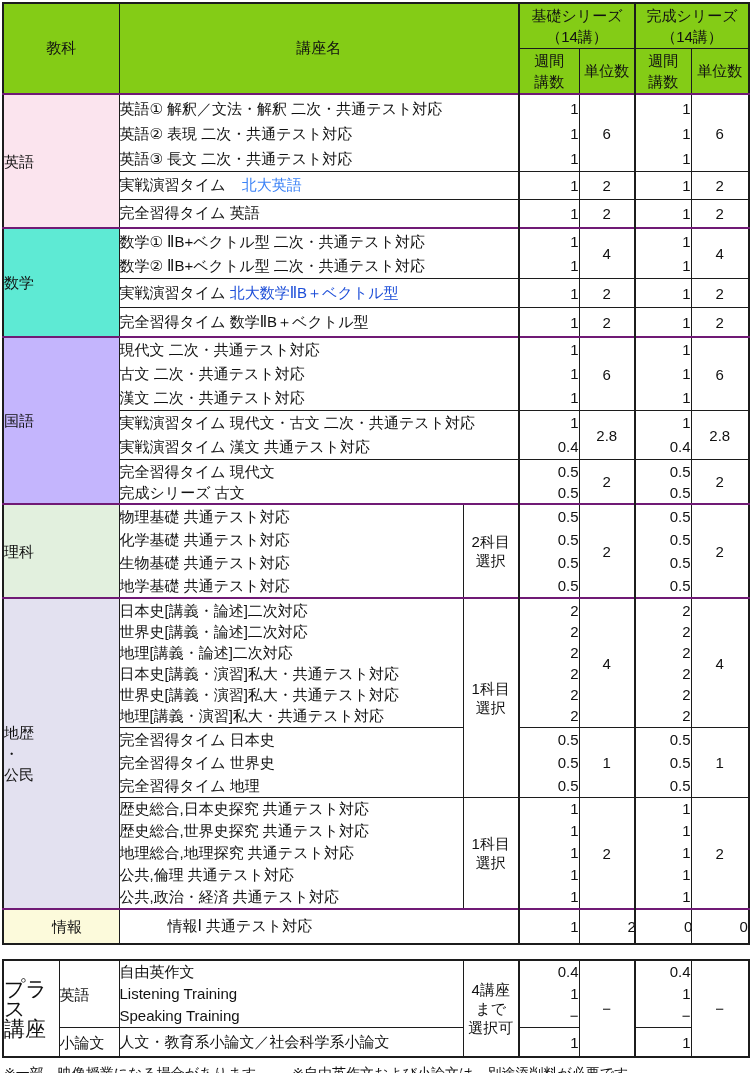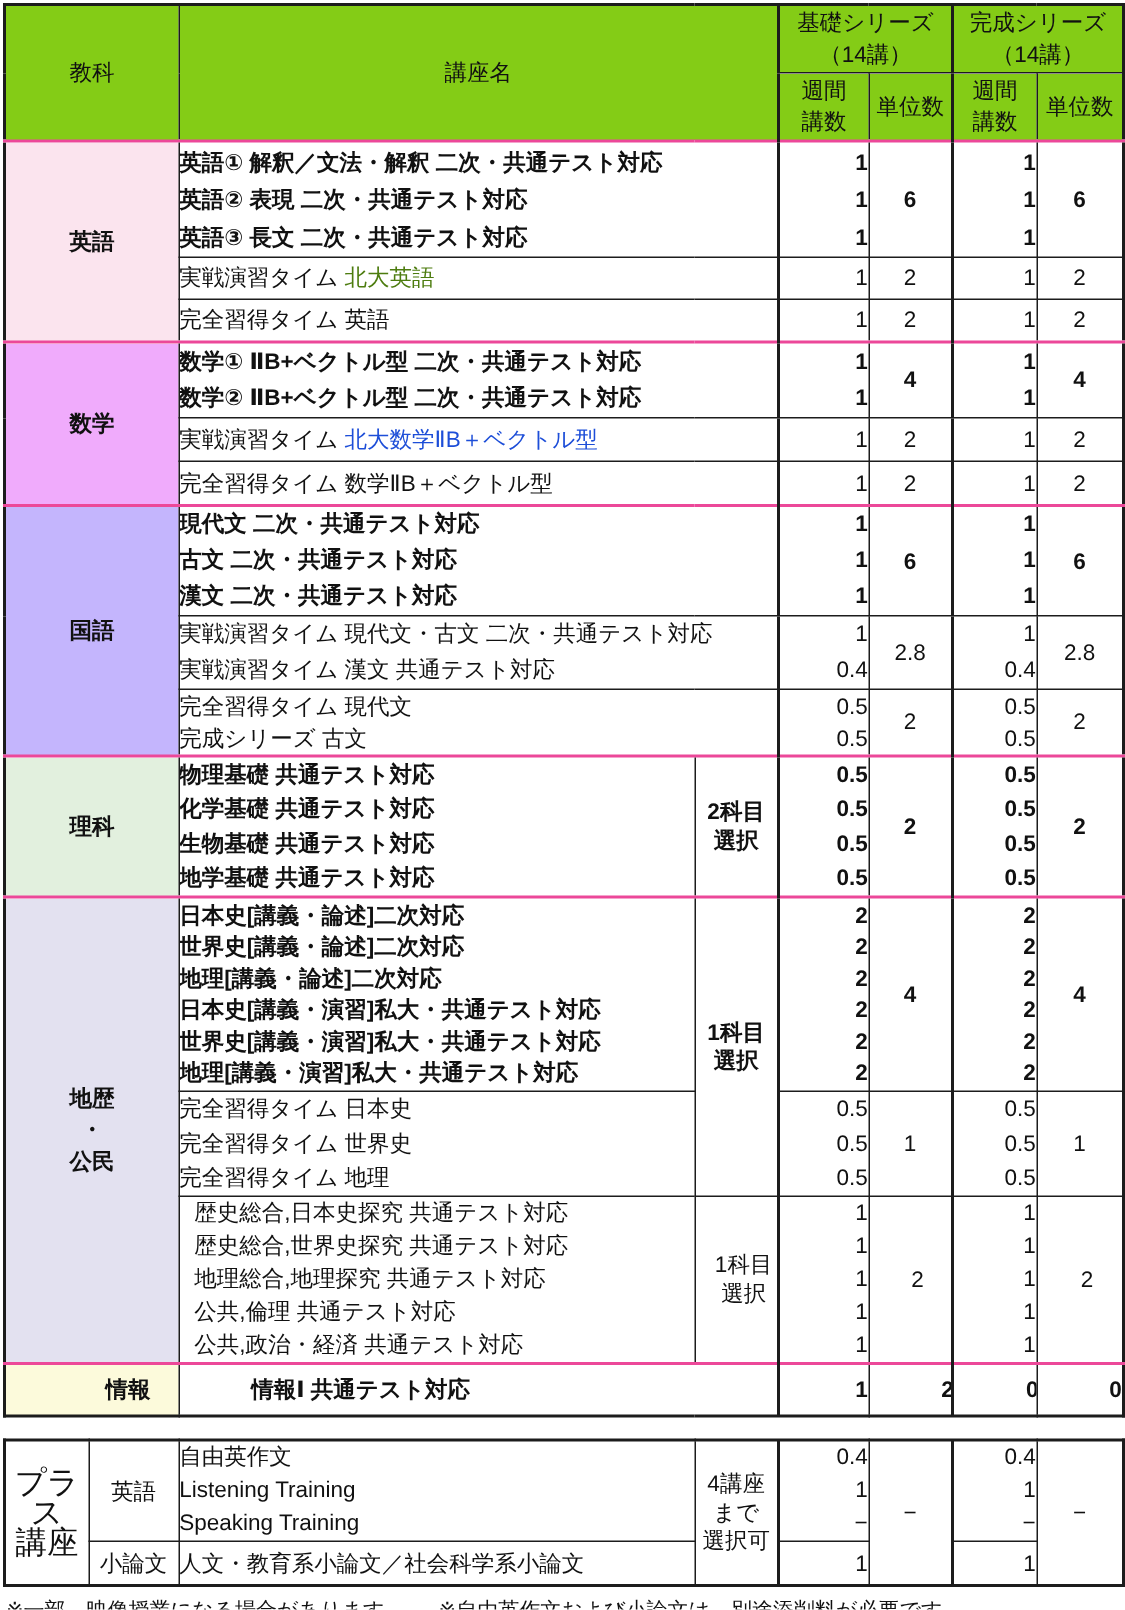--- a/index.html
+++ b/index.html
@@ -18,37 +18,37 @@
   .tbl.main{margin-top:2px;}
   .tbl.plus{margin-top:14px;}
   .tbl th,.tbl td{
     border:1px solid #1c1c1c;
     padding:0;
     vertical-align:middle;
     font-size:15px;
     overflow:hidden;
   }
   .tbl{border:2px solid #1c1c1c;}
-  tr.sec > td{border-top:2px solid #ec4899;font-weight:bold;}
+  tr.sec > td{border-top:2px solid #701a75;}
   .bl2{border-left:2px solid #1c1c1c !important;}
   th{font-weight:normal;text-align:center;background:#84cc16;}
   .pre{white-space:pre-line;}
   .hdr2{line-height:21px;}
-  .subj{text-align:center;font-size:16px;line-height:21px;}
+  .subj{text-align:left;font-size:16px;line-height:21px;}
   .course{text-align:left;padding-left:5px;padding-right:3px;}
   .num{text-align:right;padding-right:13px;font-size:16px;}
   .unit{text-align:center;font-size:16px;}
   .note{text-align:center;font-size:14px;line-height:19px;}
   .red{}
   
   tr.h44>th{height:44px;}
   tr.h76>td{height:76px;} tr.h27>td{height:27px;} tr.h28>td{height:28px;}
   tr.h49>td{height:49px;} tr.h71>td{height:71px;} tr.h48>td{height:48px;}
   tr.h43>td{height:43px;} tr.h92>td{height:92px;} tr.h128>td{height:128px;}
-  tr.h69>td{height:69px;} tr.h110>td{height:110px;padding-left:10px;} tr.h33>td{height:33px;padding-left:48px;}
+  tr.h69>td{height:69px;} tr.h110>td{height:110px;} tr.h33>td{height:33px;padding-left:48px;}
   tr.h66>td{height:66px;}
   
   tr.lh25 .lh{line-height:25px;} tr.lh24 .lh{line-height:24px;}
   tr.lh23 .lh{line-height:23px;} tr.lh22 .lh{line-height:22px;}
   tr.lh21 .lh{line-height:21px;}
   .footer{
     margin:7px 0 0 4px;
     font-size:14px;
     color:#111;
   }
@@ -94,36 +94,36 @@
     <td class="num bl2 pre lh">1
 1
 1</td>
     <td class="unit">6</td>
     <td class="num bl2 pre lh">1
 1
 1</td>
     <td class="unit">6</td>
   </tr>
   <tr class="h27">
-    <td colspan="2" class="course"><span>実戦演習タイム </span><span class="red" style="color: #4d7c0f;">北大英語</span></td>
+    <td colspan="2" class="course"><span>実戦演習タイム </span><span class="red" style="color: #3b82f6; margin-left: 12px;">北大英語</span></td>
     <td class="num bl2">1</td>
     <td class="unit">2</td>
     <td class="num bl2">1</td>
     <td class="unit">2</td>
   </tr>
   <tr class="h27">
     <td colspan="2" class="course">完全習得タイム 英語</td>
     <td class="num bl2">1</td>
     <td class="unit">2</td>
     <td class="num bl2">1</td>
     <td class="unit">2</td>
   </tr>
 
   <tr class="sec h49 lh24">
-    <td rowspan="3" class="subj" style="background: #f0abfc;">数学</td>
+    <td rowspan="3" class="subj" style="background: #5eead4;">数学</td>
     <td colspan="2" class="course pre lh">数学① ⅡB+ベクトル型 二次・共通テスト対応
 数学② ⅡB+ベクトル型 二次・共通テスト対応</td>
     <td class="num bl2 pre lh">1
 1</td>
     <td class="unit">4</td>
     <td class="num bl2 pre lh">1
 1</td>
     <td class="unit">4</td>
   </tr>
   <tr class="h28">

